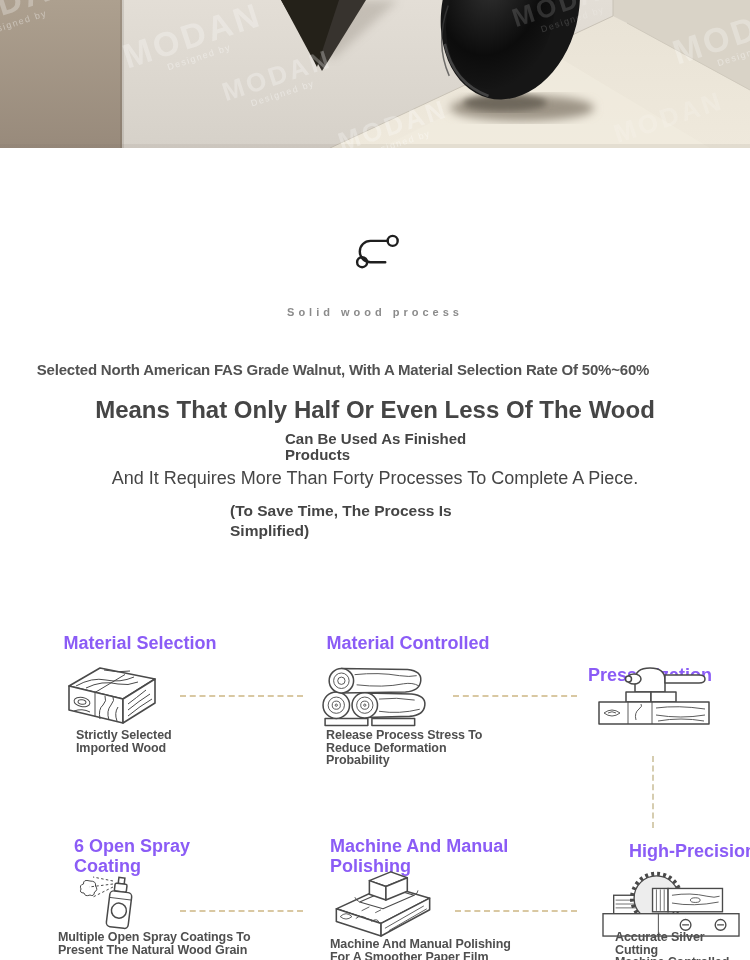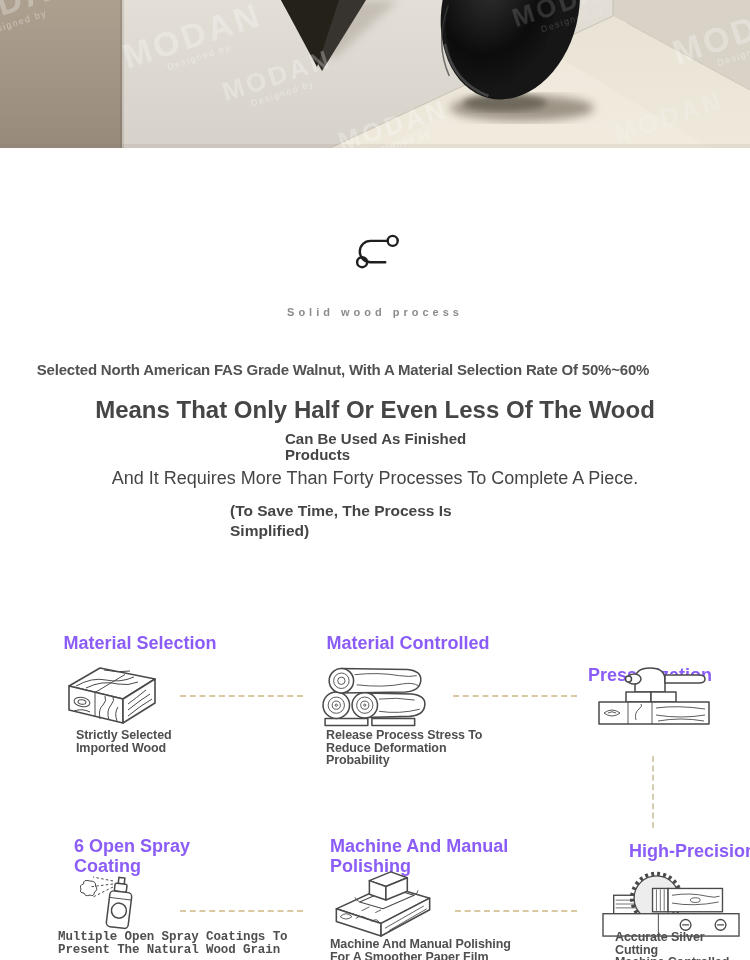--- a/index.html
+++ b/index.html
@@ -46,21 +46,21 @@
 
   .s2-title{left:308px;top:633px;width:200px;text-align:center;}
   .s2-art{left:320px;top:662px;width:114px;height:66px;}
   .s2-cap{left:326px;top:729px;}
 
   .s3-title{left:550px;top:633px;width:200px;text-align:center;margin-top:32px;}
   .s3-art{left:596px;top:664px;width:116px;height:64px;}
 
   .s4-title{left:74px;top:836px;}
   .s4-art{left:78px;top:874px;width:74px;height:58px;}
-  .s4-cap{left:58px;top:931px;font-family:Liberation Mono, monospace;}
+  .s4-cap{left:58px;top:931px;}
 
   .s5-title{left:330px;top:836px;}
   .s5-art{left:330px;top:868px;width:106px;height:70px;}
   .s5-cap{left:330px;top:938px;}
 
   .s6-title{left:629px;top:841px;white-space:nowrap;}
   .s6-art{left:595px;top:870px;width:152px;height:68px;}
   .s6-cap{left:615px;top:931px;}
 
   .connector-h{position:absolute;height:0;border-top:2px dashed #d9c8a2;}

